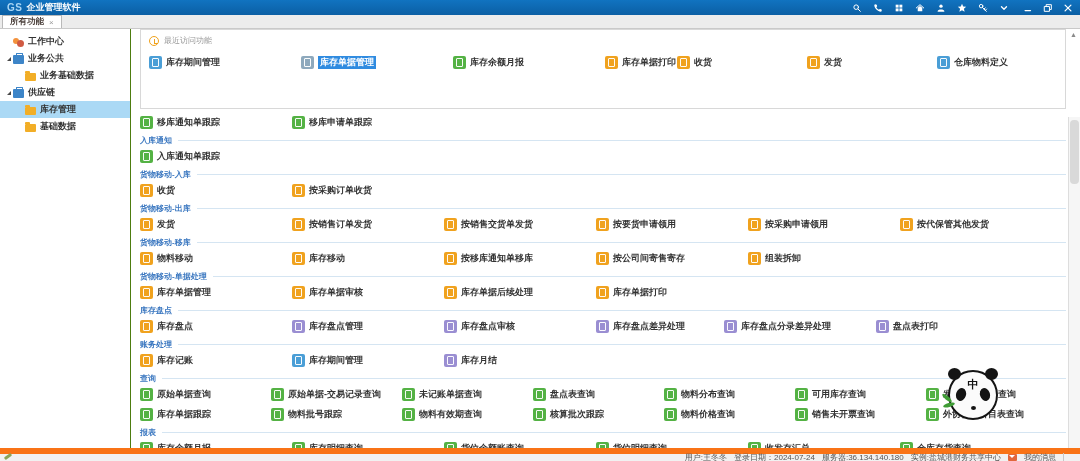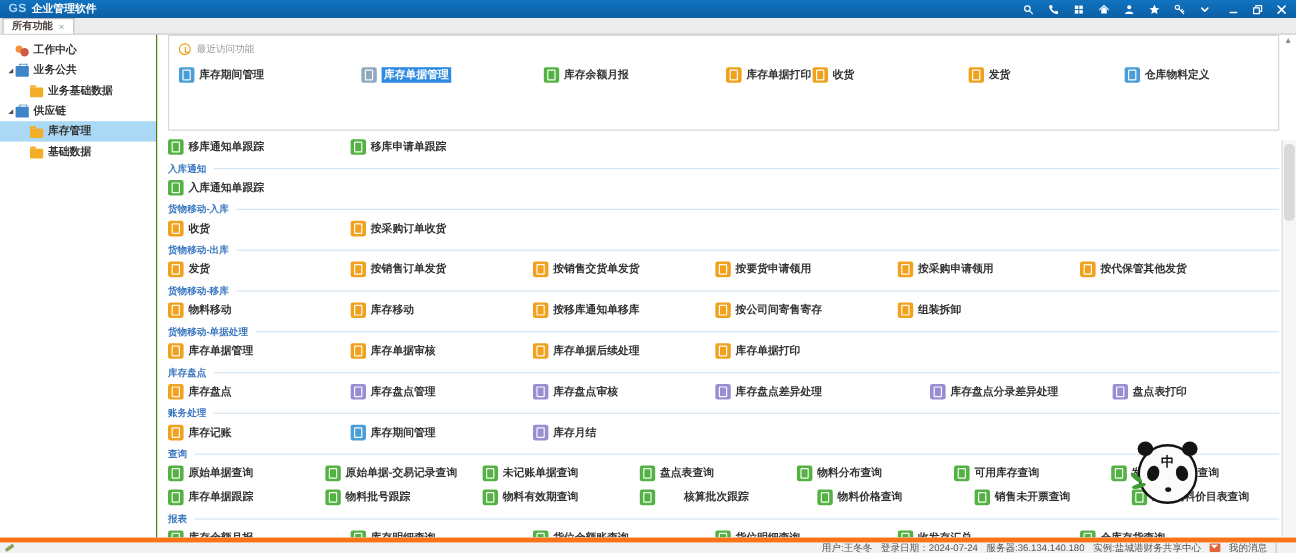--- a/index.html
+++ b/index.html
@@ -84,21 +84,21 @@
   .panda .eye.r { right:6px; transform:rotate(-18deg); }
   .panda .zhong { position:absolute; top:5px; left:0; right:0; text-align:center;
     font-size:11px; font-weight:800; color:#141414; }
   .panda .nose { position:absolute; bottom:8px; left:21px; width:5px; height:4px; background:#141414; border-radius:50%; }
   .panda .bamboo1, .panda .bamboo2 { position:absolute; width:12px; height:4px; background:#3f9c35; border-radius:50%; }
   .panda .bamboo1 { left:-9px; top:24px; transform:rotate(40deg); }
   .panda .bamboo2 { left:-7px; top:31px; transform:rotate(-15deg); }
 
   
   .statusbar { position:absolute; left:0; right:0; bottom:0; height:13px; background:#f1f1f1;
-    border-top:4px solid #f97316; display:flex; align-items:center; justify-content:flex-end;
+    border-top:6px solid #f97316; display:flex; align-items:center; justify-content:flex-end;
     gap:7px; font-size:8px; color:#555; padding-right:16px; }
   .pencil { position:absolute; left:4px; bottom:3px; width:8px; height:3px; background:#8aa457;
     border-radius:1px; transform:rotate(-35deg); }
   .mail { width:9px; height:7px; background:#e2663c; border-radius:1px; position:relative; flex:none; }
   .mail::after { content:""; position:absolute; left:1px; top:1px; width:5px; height:3px;
     border-left:3px solid transparent; border-right:3px solid transparent; border-top:3px solid #fff; width:0; }
   .sb-sep { width:1px; height:9px; background:#c6c6c6; }
 </style>
 </head>
 <body>
@@ -394,21 +394,21 @@
             <span class="flabel">库存盘点</span>
           </div>
           <div class="fitem" style="width: 152px;">
             <span class="fi" style="background: rgb(154, 142, 210);"></span>
             <span class="flabel">库存盘点管理</span>
           </div>
           <div class="fitem" style="width: 152px;">
             <span class="fi" style="background: rgb(154, 142, 210);"></span>
             <span class="flabel">库存盘点审核</span>
           </div>
-          <div class="fitem" style="width: 179px;">
+          <div class="fitem" style="width: 128px;">
             <span class="fi" style="background: rgb(154, 142, 210);"></span>
             <span class="flabel">库存盘点差异处理</span>
           </div>
           <div class="fitem" style="width: 152px;">
             <span class="fi" style="background: rgb(154, 142, 210);"></span>
             <span class="flabel">库存盘点分录差异处理</span>
           </div>
           <div class="fitem" style="width: 152px;">
             <span class="fi" style="background: rgb(154, 142, 210);"></span>
             <span class="flabel">盘点表打印</span>
@@ -485,21 +485,21 @@
             <span class="flabel">库存单据跟踪</span>
           </div>
           <div class="fitem" style="width: 131px;">
             <span class="fi" style="background: rgb(84, 178, 68);"></span>
             <span class="flabel">物料批号跟踪</span>
           </div>
           <div class="fitem" style="width: 131px;">
             <span class="fi" style="background: rgb(84, 178, 68);"></span>
             <span class="flabel">物料有效期查询</span>
           </div>
-          <div class="fitem" style="width: 148px; gap: 20px;">
+          <div class="fitem" style="width: 131px;">
             <span class="fi" style="background: rgb(84, 178, 68);"></span>
             <span class="flabel">核算批次跟踪</span>
           </div>
           <div class="fitem" style="width: 131px;">
             <span class="fi" style="background: rgb(84, 178, 68);"></span>
             <span class="flabel">物料价格查询</span>
           </div>
           <div class="fitem" style="width: 131px;">
             <span class="fi" style="background: rgb(84, 178, 68);"></span>
             <span class="flabel">销售未开票查询</span>

